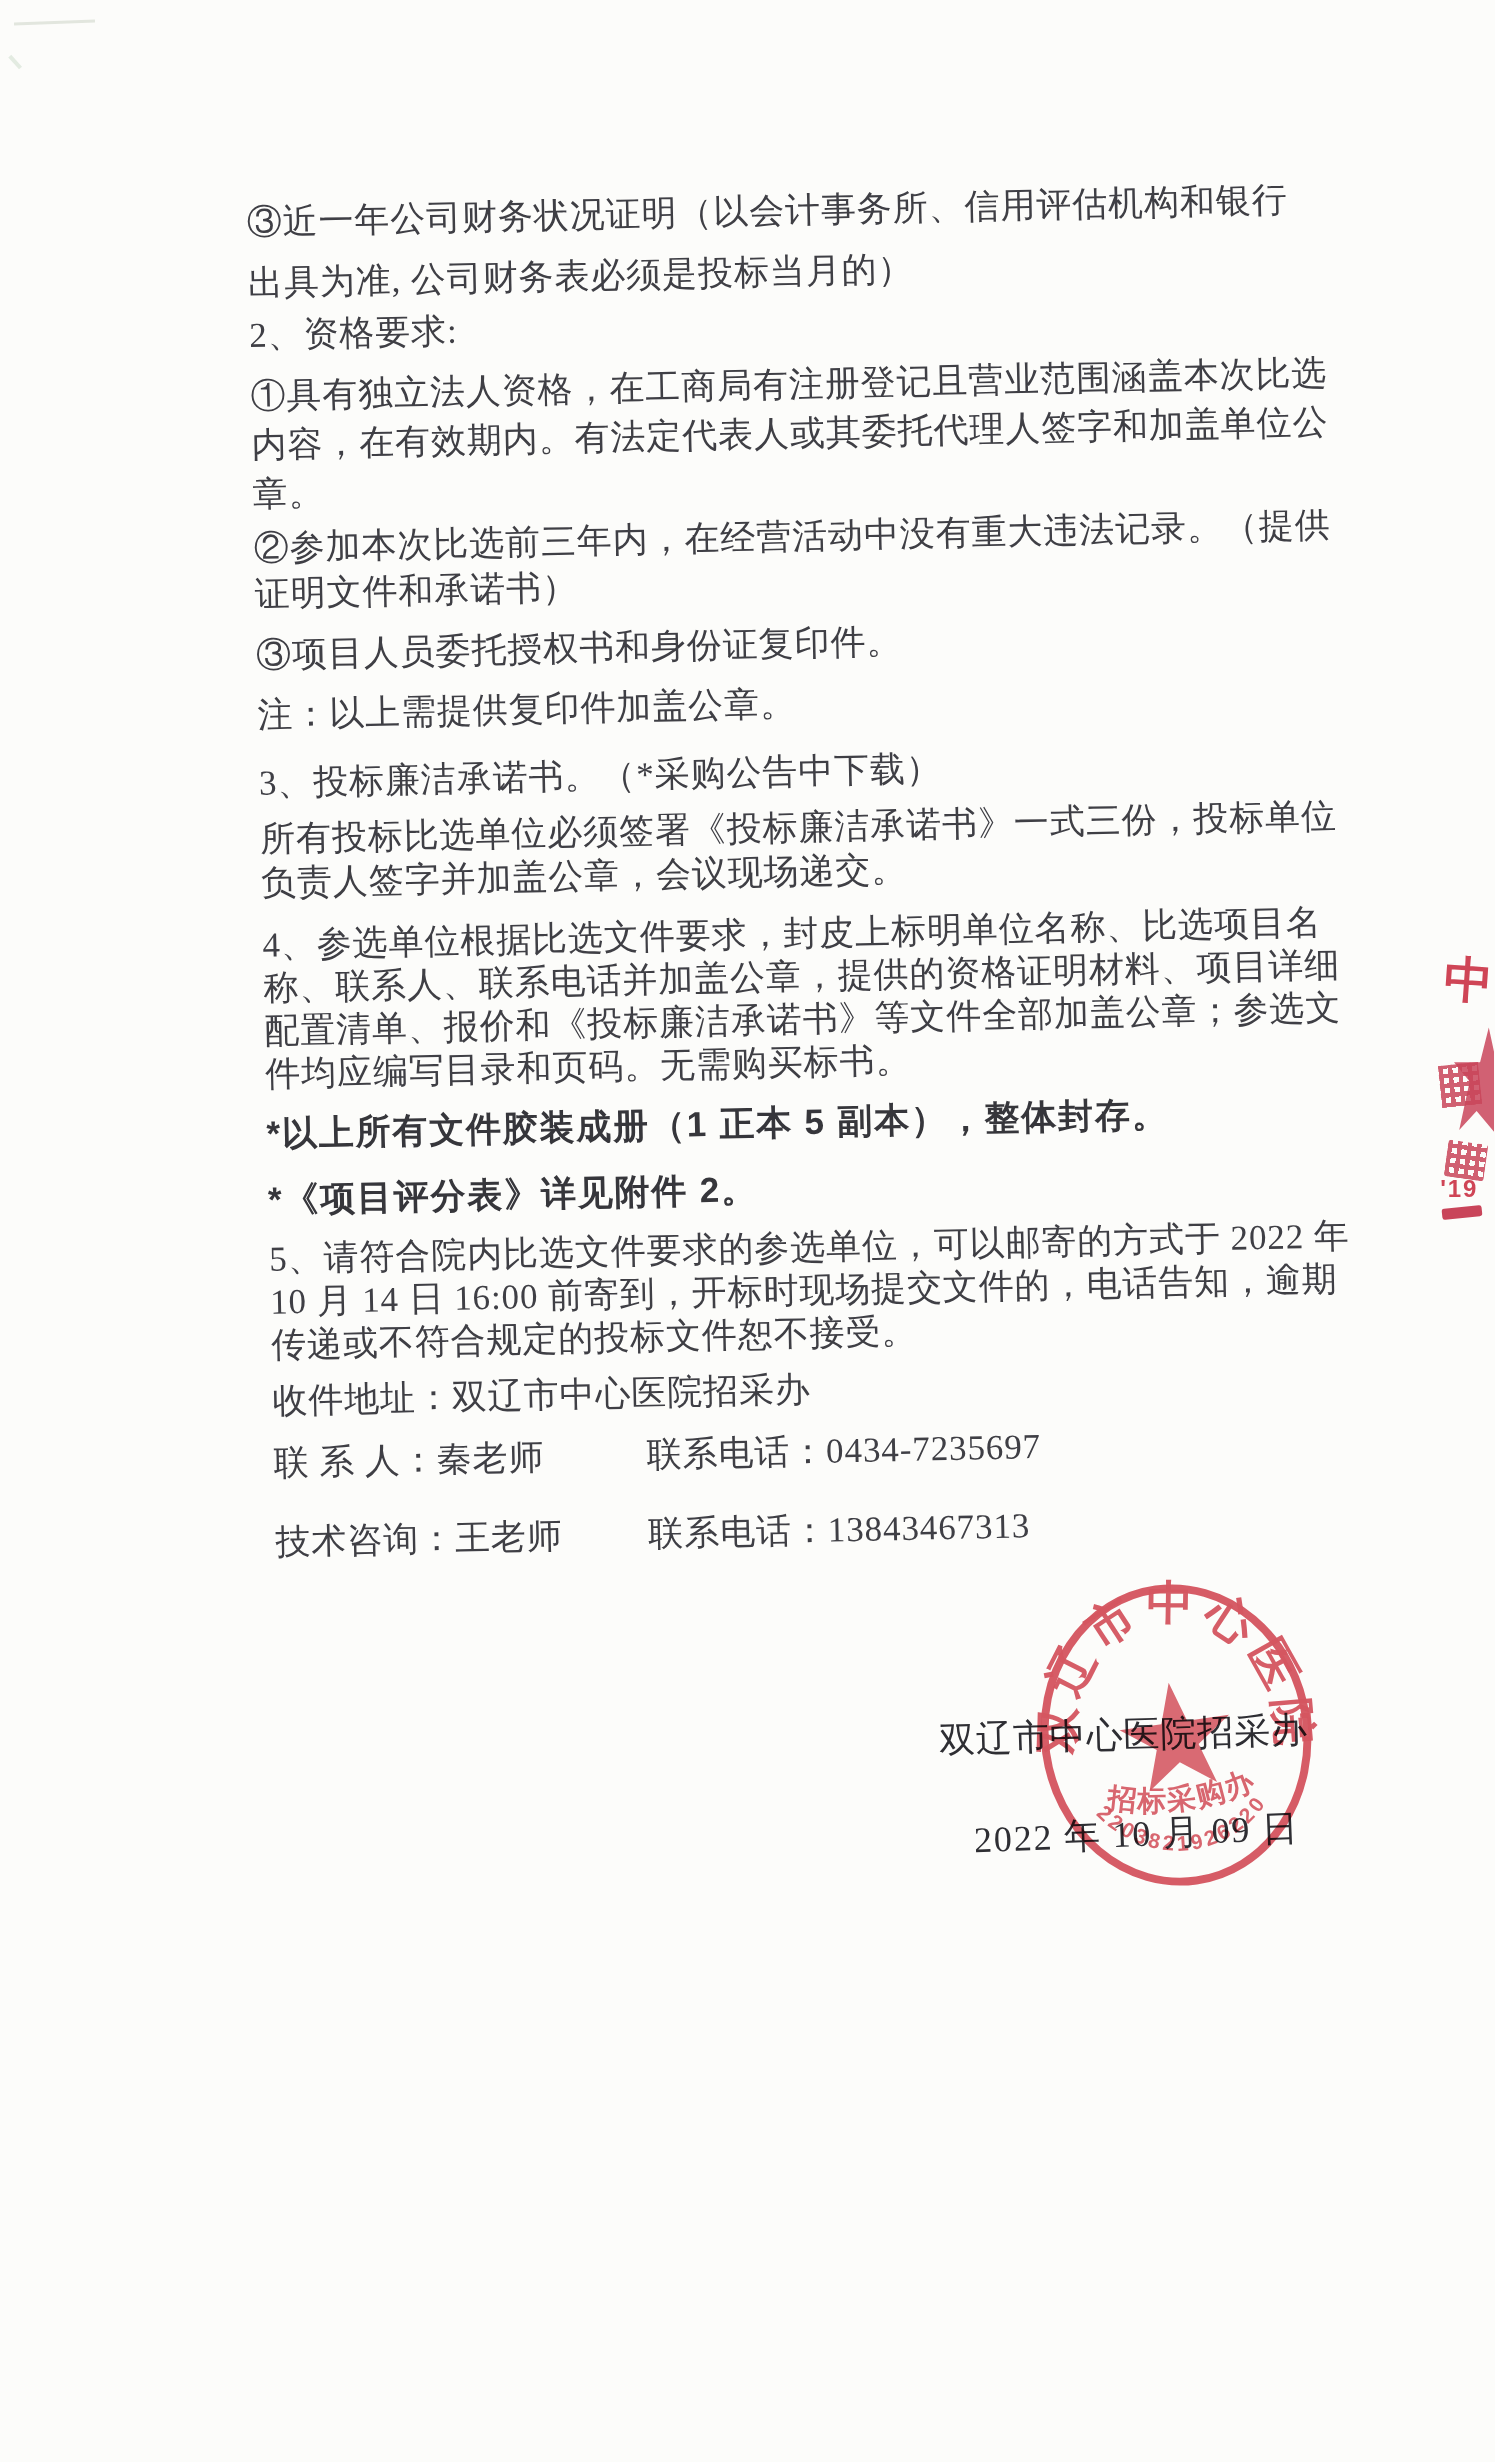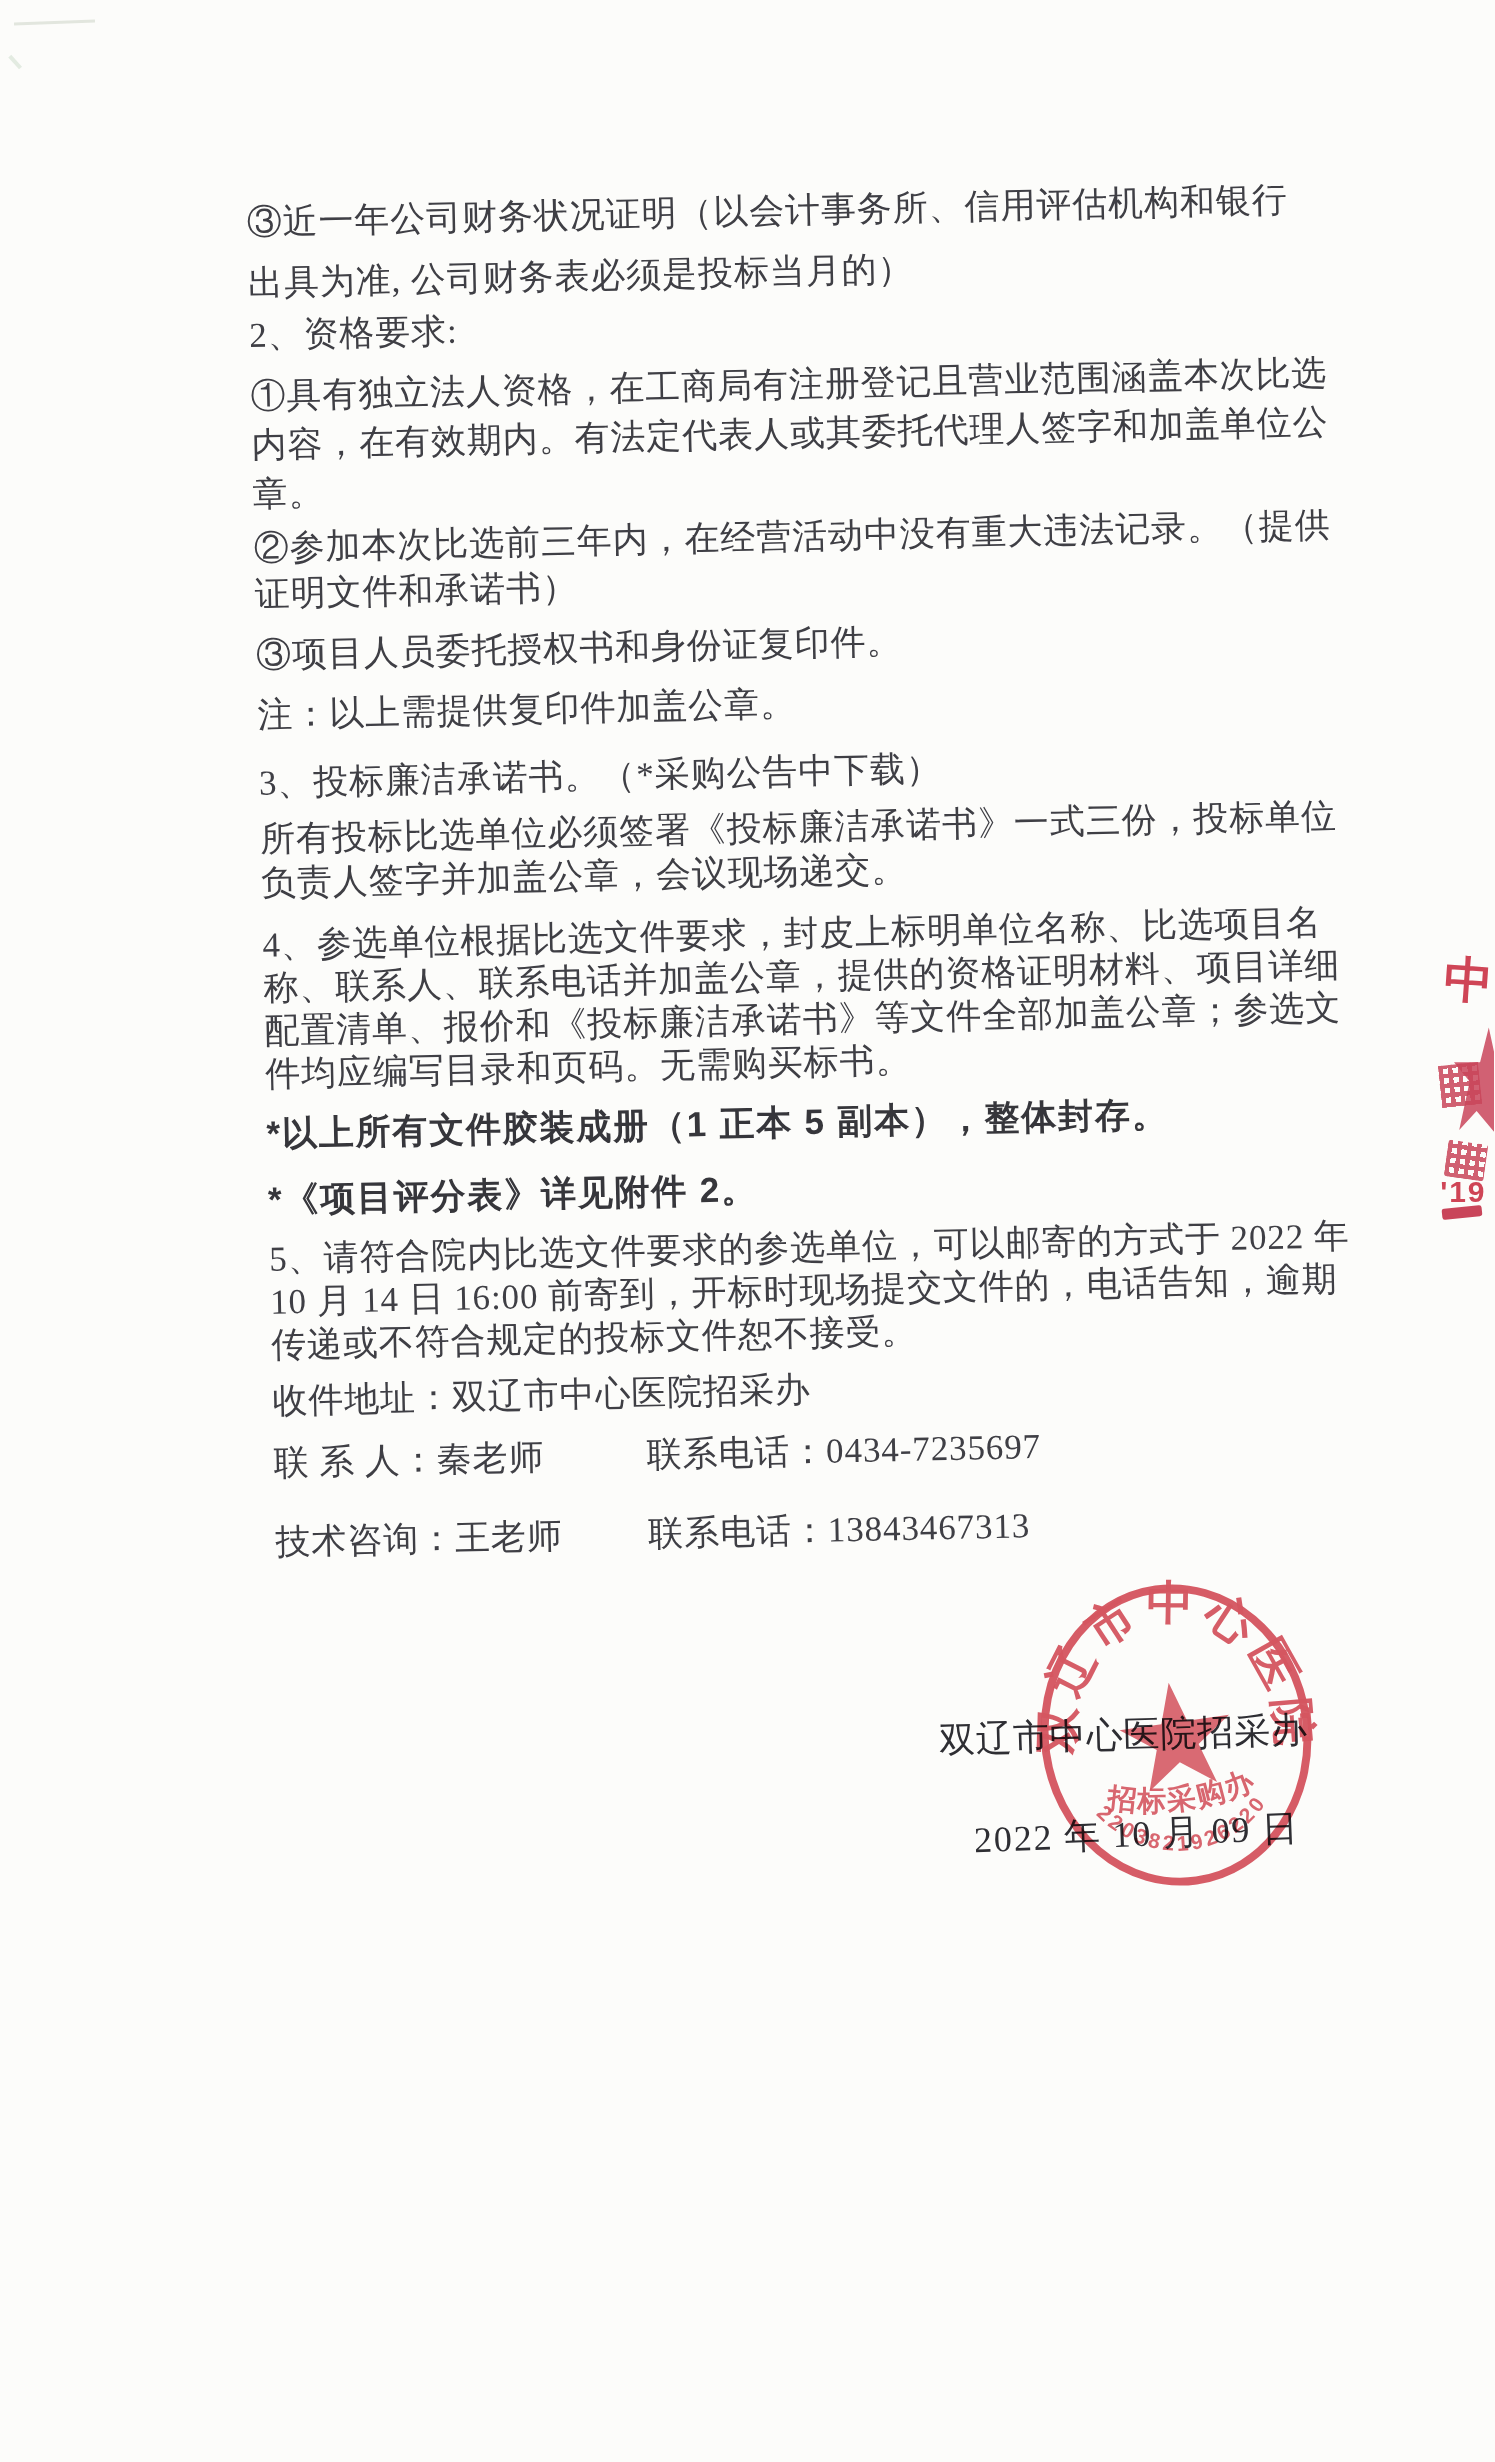--- a/index.html
+++ b/index.html
@@ -70,21 +70,21 @@
     background:
       repeating-linear-gradient(0deg,#c9455a 0 4.4px,rgba(201,69,90,0) 4.4px 9.7px),
       repeating-linear-gradient(90deg,#c9455a 0 4.4px,rgba(201,69,90,0) 4.4px 9.7px);
     opacity:.85;
   }
   .gb1{left:5.3px;top:123px;width:40px;height:42px;transform:rotate(-6deg);}
   .gb2{left:10.6px;top:201px;width:40px;height:37px;border-radius:3.5px;transform:rotate(8deg);}
   .edge-year{
     position:absolute;left:5.3px;top:234px;
     font-family:"Liberation Sans","DejaVu Sans",sans-serif;
-    font-weight:700;font-size:30px;color:#cf4556;letter-spacing:1.8px;
+    font-weight:700;font-size:24px;color:#cf4556;letter-spacing:1.8px;
   }
   .edge-bar{
     position:absolute;left:7px;top:266px;width:40px;height:11.4px;
     background:#c9455a;border-radius:2.6px;transform:rotate(-6deg);
   }
 </style>
 </head>
 <body>
 
 <div class="page">

